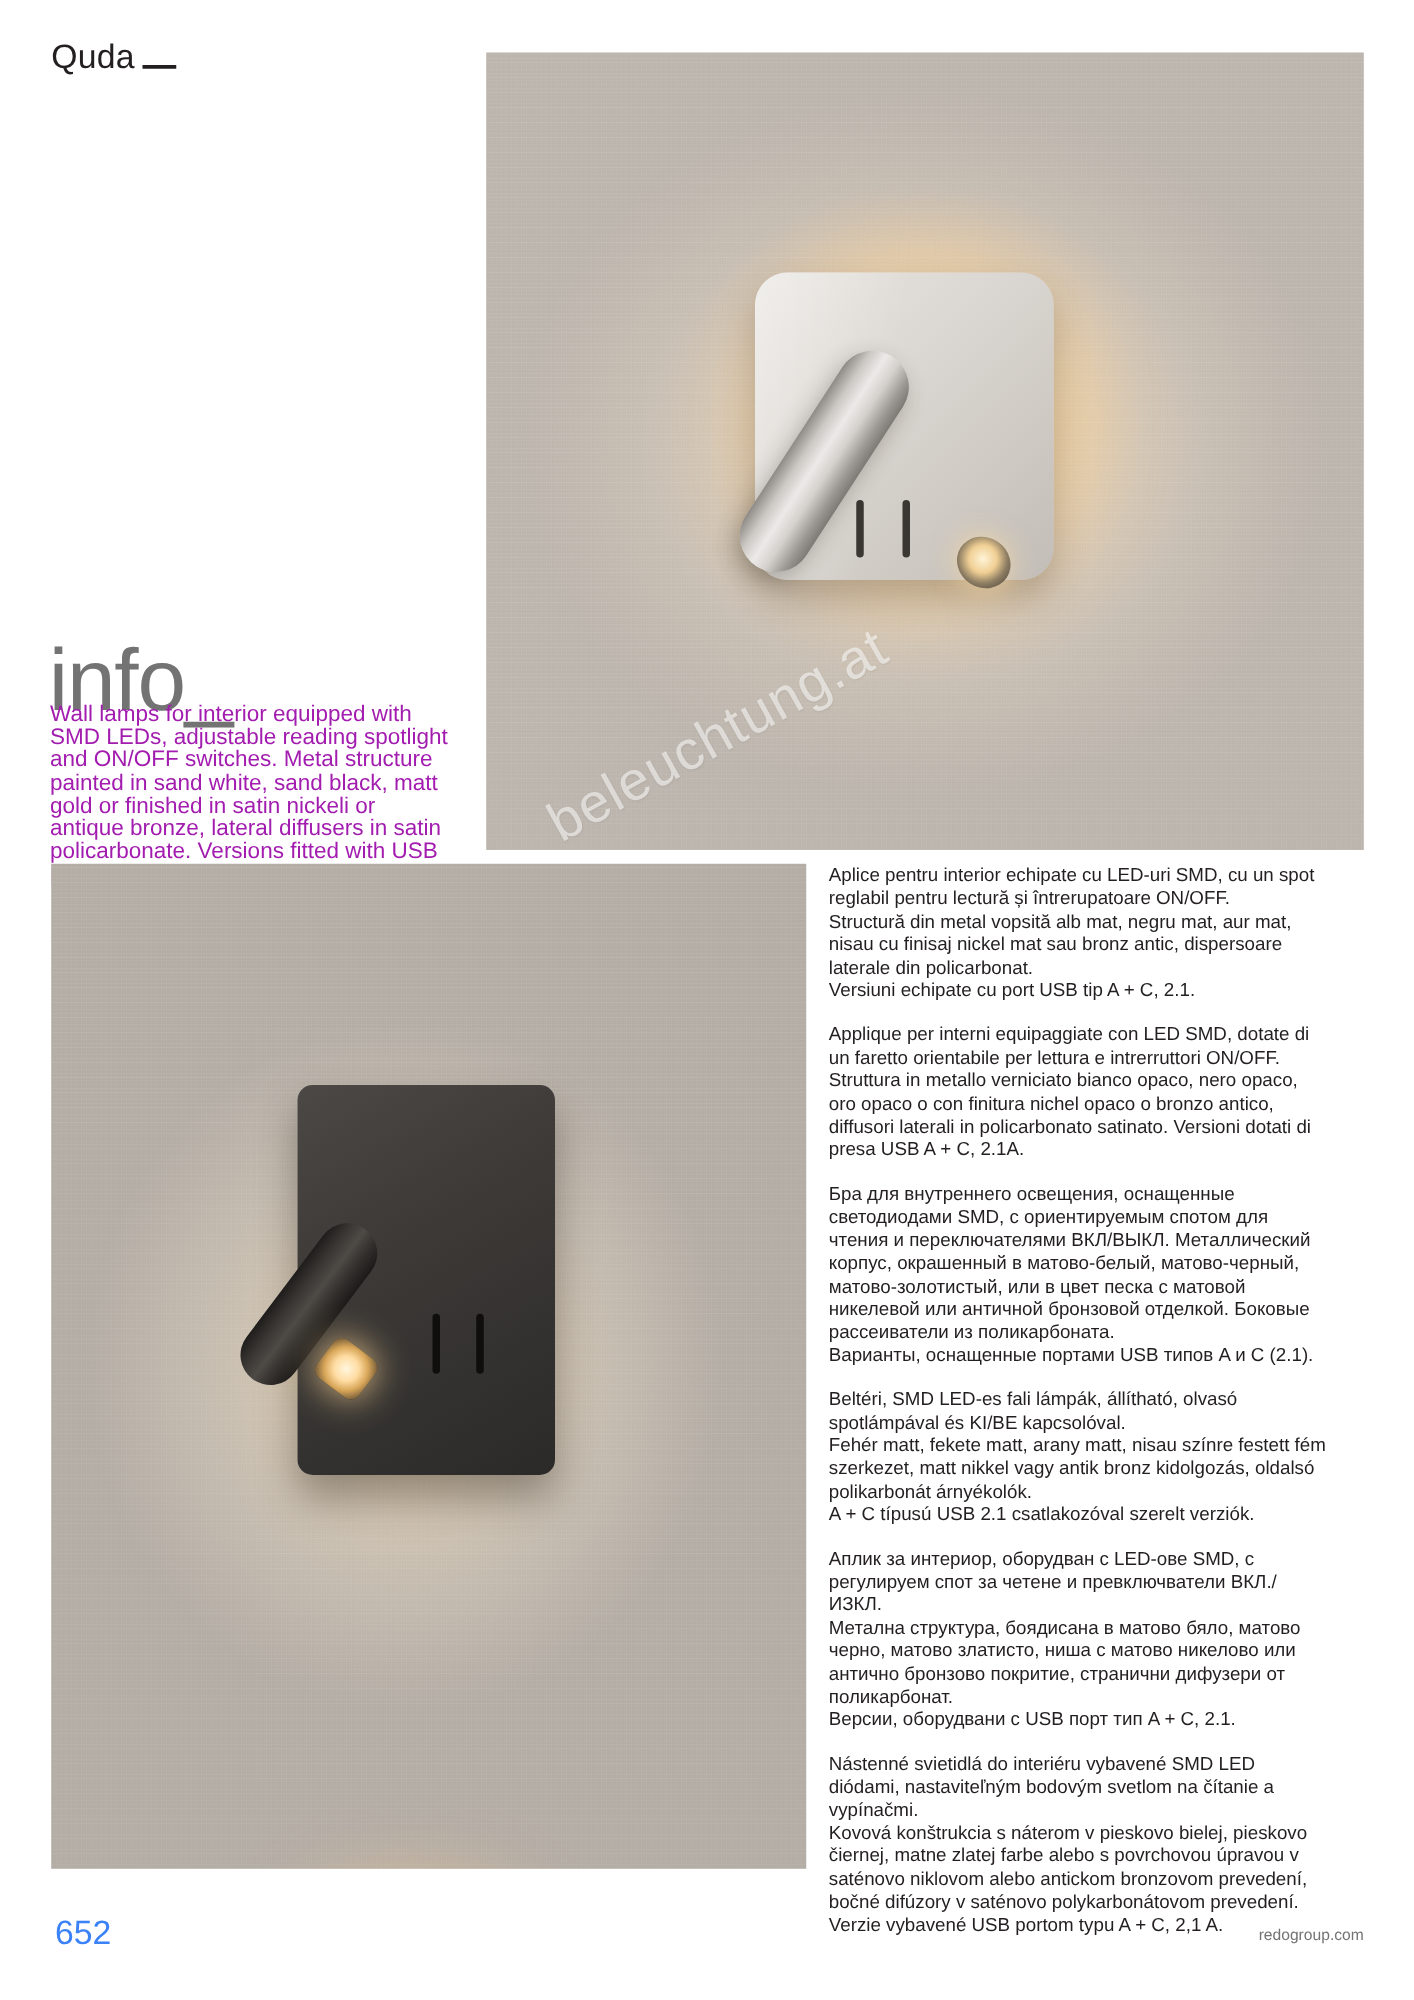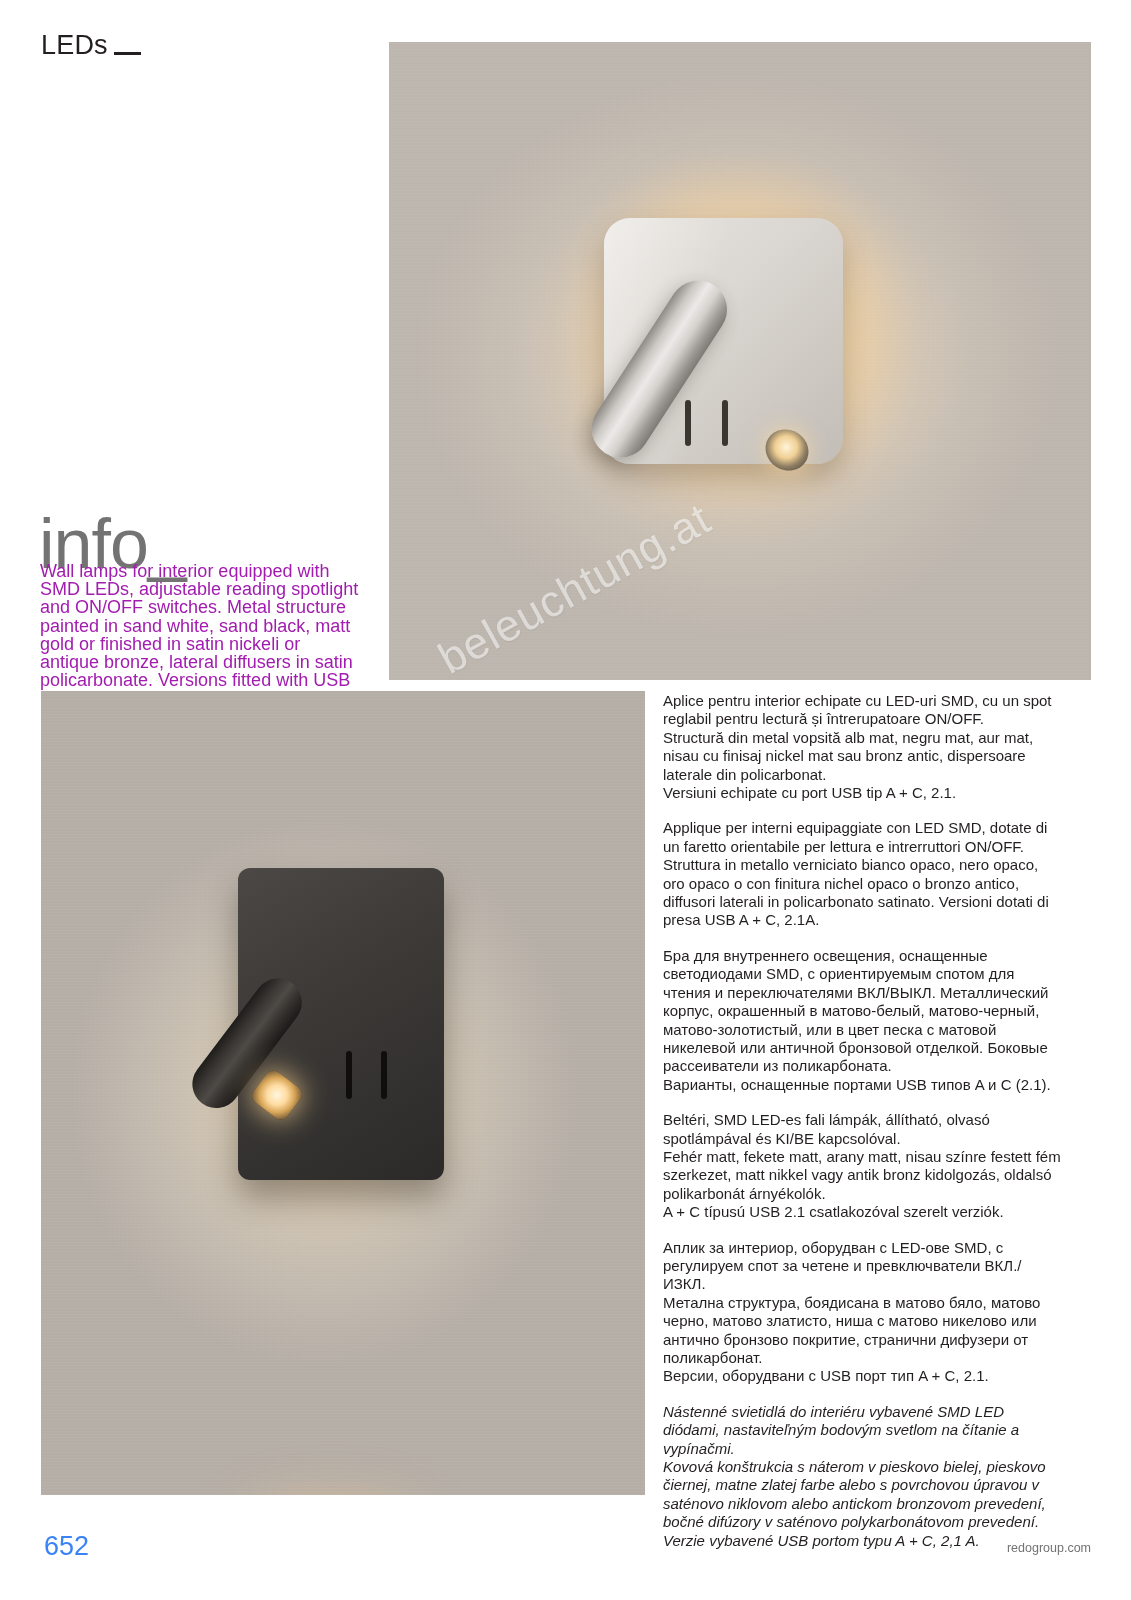--- a/index.html
+++ b/index.html
@@ -228,21 +228,21 @@
   .langs {
     position: absolute;
     left: 663px;
     top: 692px;
     width: 400px;
     font-size: 15px;
     line-height: 18.4px;
     color: #231f20;
   }
   .lang-block { margin-bottom: 17px; }
-  .lang-block:last-child { margin-bottom: 0; font-style: italic; }
+  .lang-block:last-child { margin-bottom: 0; }
   .lang-block p { margin: 0; }
 
   
   .page-number {
     position: absolute;
     left: 44px;
     top: 1531px;
     font-size: 27px;
     font-weight: 400;
     color: #3b82f6;
@@ -252,21 +252,21 @@
     right: 40px;
     top: 1541px;
     font-size: 12.5px;
     color: #737373;
   }
 </style>
 </head>
 <body>
 
 <div class="brand">
-  <span>LEDs</span>
+  <span>Quda</span>
   <span class="underscore"></span>
 </div>
 
 <div class="photo-top">
   <div class="wall-top"></div>
   <div class="wall-noise"></div>
   <div class="lamp-top-glow"></div>
   <div class="lamp-top-plate"></div>
   <div class="switch-a"></div>
   <div class="switch-b"></div>

